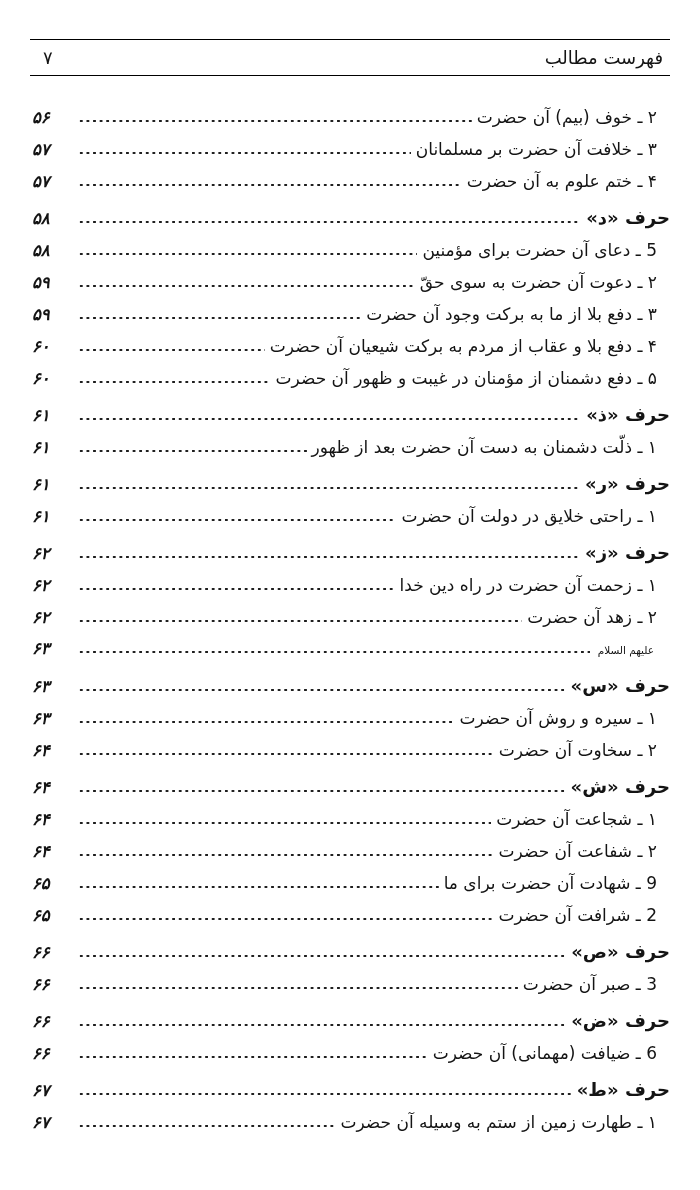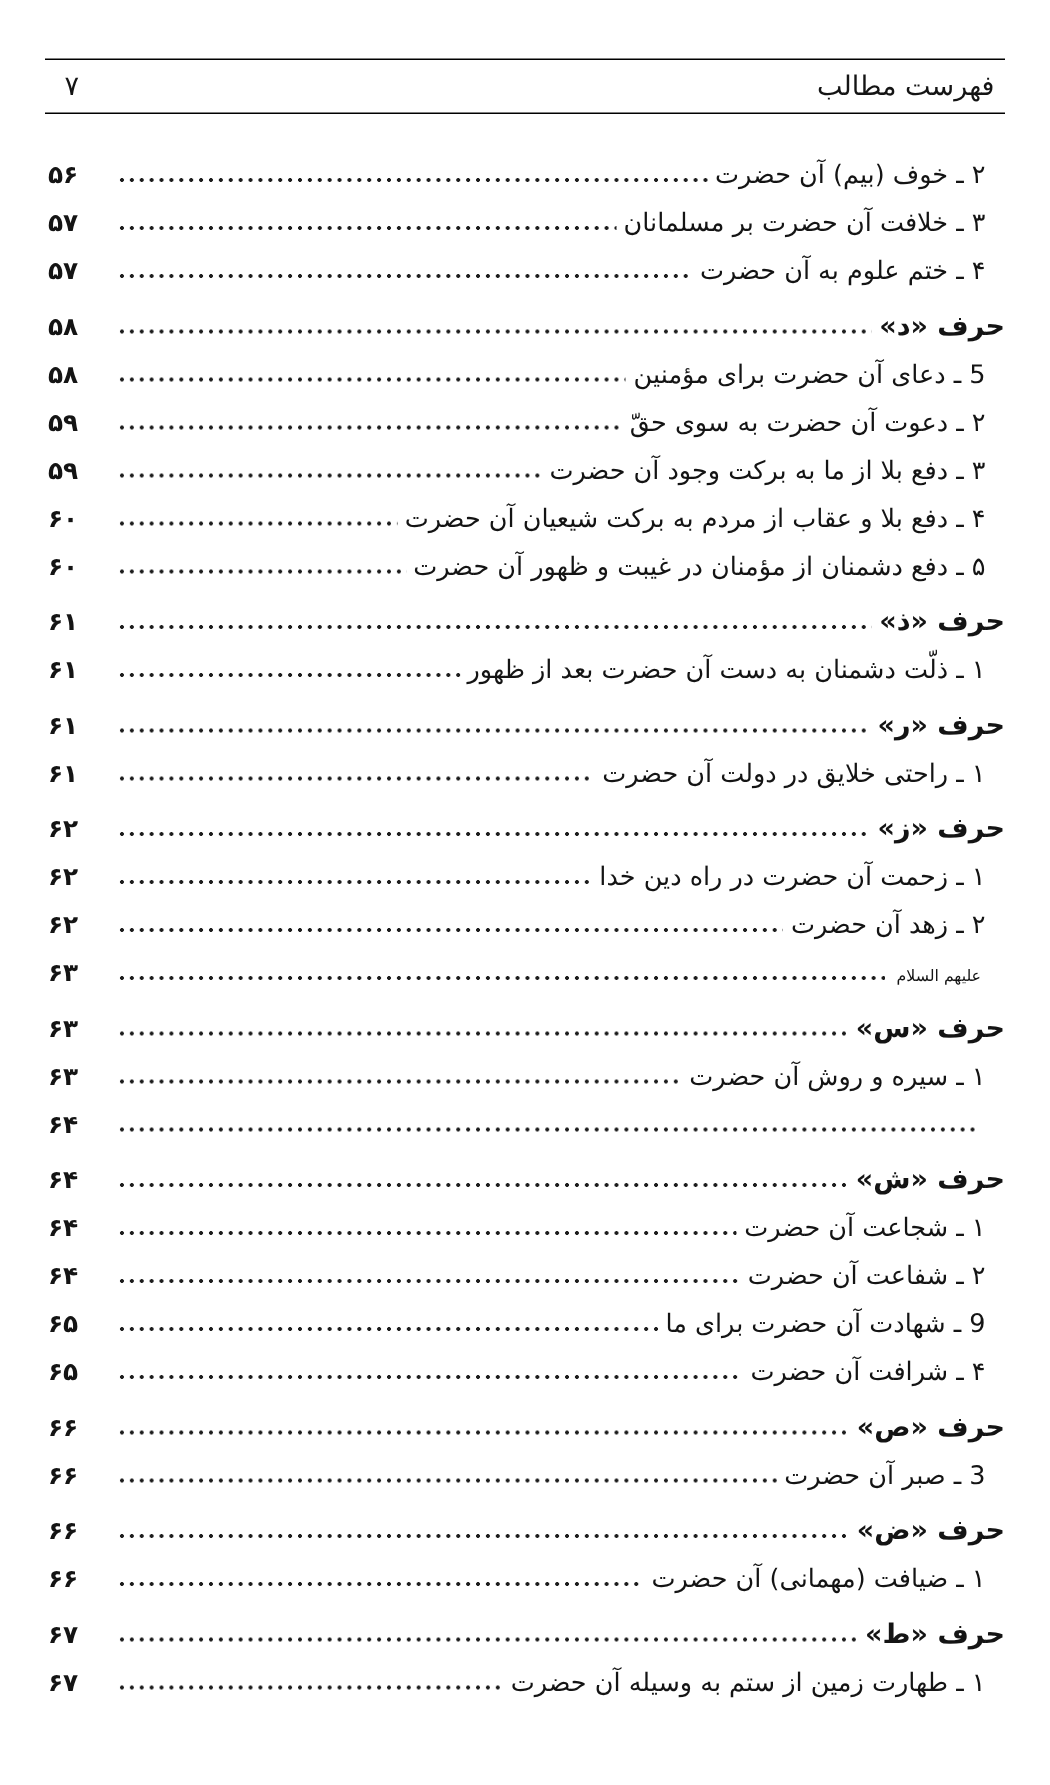--- a/index.html
+++ b/index.html
@@ -79,20 +79,21 @@
   }
   .toc-page {
     font-weight: bold;
     font-size: 16.5px;
     white-space: nowrap;
     min-width: 32px;
     padding-left: 2px;
     padding-right: 6px;
     text-align: left;
     direction: ltr;
+    font-style: italic;
   }
 </style>
 </head>
 <body>
 
 <div class="page">
   <div class="header">
     <span class="header-title">فهرست مطالب</span>
     <span class="header-page">۷</span>
   </div>
@@ -205,20 +206,21 @@
     <span class="toc-leader"></span>
     <span class="toc-page">۶۳</span>
   </div>
       <div class="toc-row">
     <span class="toc-title">۱ ـ سیره و روش آن حضرت</span>
 
     <span class="toc-leader"></span>
     <span class="toc-page">۶۳</span>
   </div>
       <div class="toc-row">
+    <span class="toc-title">۲ ـ سخاوت آن حضرت</span>
 
     <span class="toc-leader"></span>
     <span class="toc-page">۶۴</span>
   </div>
       <div class="toc-row section">
     <span class="toc-title">حرف «ش»</span>
 
     <span class="toc-leader"></span>
     <span class="toc-page">۶۴</span>
   </div>
@@ -234,21 +236,21 @@
     <span class="toc-leader"></span>
     <span class="toc-page">۶۴</span>
   </div>
       <div class="toc-row">
     <span class="toc-title">9 ـ شهادت آن حضرت برای ما</span>
 
     <span class="toc-leader"></span>
     <span class="toc-page">۶۵</span>
   </div>
       <div class="toc-row">
-    <span class="toc-title">۴ ـ شرافت آن حضرت</span>
+    <span class="toc-title">2 ـ شرافت آن حضرت</span>
 
     <span class="toc-leader"></span>
     <span class="toc-page">۶۵</span>
   </div>
       <div class="toc-row section">
     <span class="toc-title">حرف «ص»</span>
 
     <span class="toc-leader"></span>
     <span class="toc-page">۶۶</span>
   </div>
@@ -258,21 +260,21 @@
     <span class="toc-leader"></span>
     <span class="toc-page">۶۶</span>
   </div>
       <div class="toc-row section">
     <span class="toc-title">حرف «ض»</span>
 
     <span class="toc-leader"></span>
     <span class="toc-page">۶۶</span>
   </div>
       <div class="toc-row">
-    <span class="toc-title">۱ ـ ضیافت (مهمانی) آن حضرت</span>
+    <span class="toc-title">6 ـ ضیافت (مهمانی) آن حضرت</span>
 
     <span class="toc-leader"></span>
     <span class="toc-page">۶۶</span>
   </div>
       <div class="toc-row section">
     <span class="toc-title">حرف «ط»</span>
 
     <span class="toc-leader"></span>
     <span class="toc-page">۶۷</span>
   </div>

